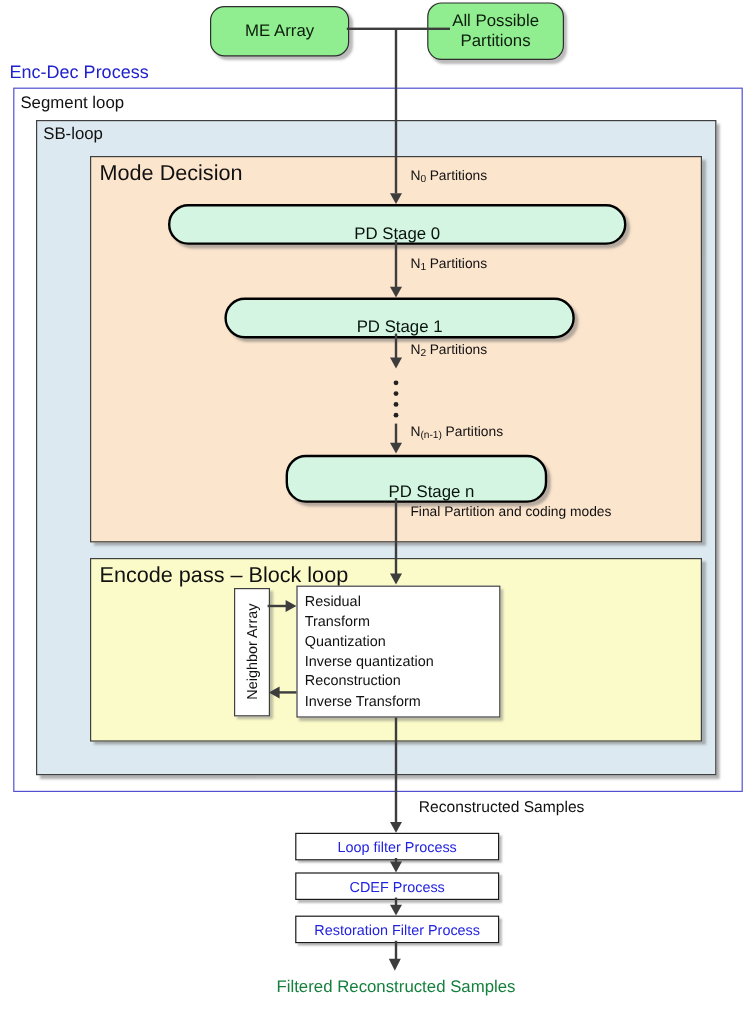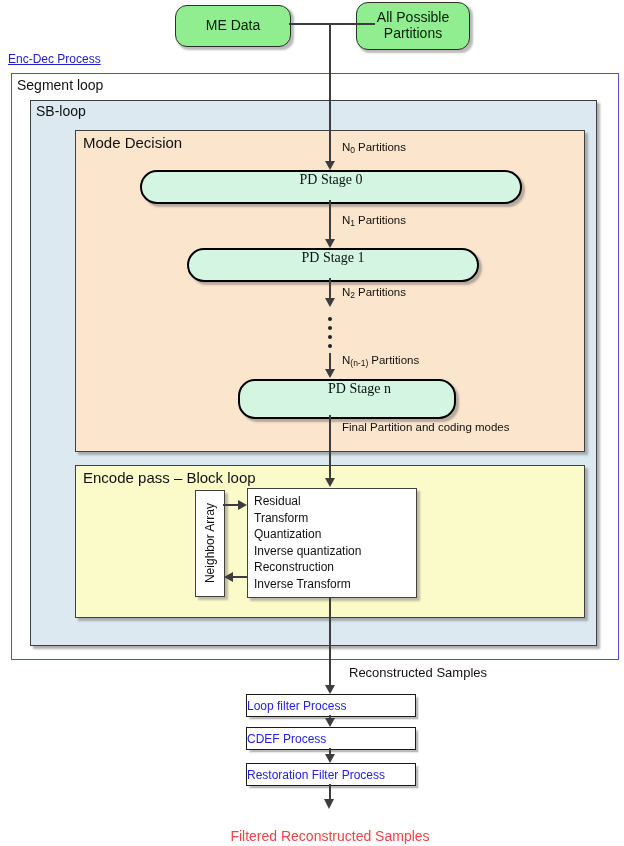--- a/index.html
+++ b/index.html
@@ -20,39 +20,39 @@
   .md-box{
     position:absolute;left:75px;top:130px;width:508px;height:320px;
     background:#fce5cd;border:1.5px solid #404040;z-index:3;
     box-shadow:3px 3px 2px rgba(110,110,110,0.5);
   }
   .ep-box{
     position:absolute;left:75px;top:465px;width:508px;height:151px;
     background:#fbfbca;border:1.5px solid #404040;z-index:3;
     box-shadow:3px 3px 2px rgba(110,110,110,0.5);
   }
-  .box-title{position:absolute;font-size:15px;color:#111;z-index:6;white-space:nowrap;}
+  .box-title{position:absolute;font-size:18px;color:#111;z-index:6;white-space:nowrap;}
   .small-title{font-size:14px;}
-  .encdec-title{position:absolute;left:8px;top:52px;font-size:12px;color:#2020cc;z-index:6;white-space:nowrap;text-decoration:underline;}
+  .encdec-title{position:absolute;left:8px;top:52px;font-size:15px;color:#2020cc;z-index:6;white-space:nowrap;}
 
   
   .src{
     position:absolute;background:#90ee90;border:1.6px solid #2d2d2d;border-radius:12px;
     display:flex;align-items:center;justify-content:center;text-align:center;
     font-size:14px;line-height:1.12;z-index:10;color:#0b1c0b;
     box-shadow:2.5px 2.5px 2px rgba(120,120,120,0.5);
   }
   .src-me{left:175px;top:5px;width:114px;height:40px;}
   .src-app{left:356px;top:2px;width:112px;height:46px;}
 
   
   .pill{
     position:absolute;background:#d5f5e3;border:2.5px solid #000;border-radius:17px;
-    display:flex;align-items:flex-start;justify-content:center;font-size:14px;z-index:10;
-    box-shadow:3px 3px 2px rgba(110,110,110,0.5);color:#06140c;font-family:Liberation Serif, serif;
+    display:flex;align-items:flex-end;justify-content:center;font-size:14px;z-index:10;
+    box-shadow:3px 3px 2px rgba(110,110,110,0.5);color:#06140c;
   }
   .pill0{left:140px;top:170px;width:378px;height:30px;}
   .pill1{left:187px;top:248px;width:288px;height:30px;}
   .pilln{left:238px;top:379px;width:189px;height:36px;padding-left:25px;}
 
   
   .vline{position:absolute;width:2px;background:#3d3d3d;z-index:20;}
   .hline{position:absolute;height:2px;background:#3d3d3d;z-index:20;}
   .ah-down{position:absolute;width:0;height:0;border-left:5px solid transparent;
     border-right:5px solid transparent;border-top:9px solid #3d3d3d;z-index:21;}
@@ -82,48 +82,48 @@
     position:absolute;left:247px;top:488px;width:170px;height:110px;background:#fff;
     border:1.5px solid #404040;z-index:10;box-shadow:2.5px 2.5px 2px rgba(110,110,110,0.45);
     padding:4px 0 0 6px;box-sizing:border-box;
   }
   .step-line{font-size:12px;line-height:16.5px;color:#111;white-space:nowrap;}
 
   
   .filter-box{
     position:absolute;left:246px;width:168px;height:21px;background:#fff;
     border:1.6px solid #1a1a1a;z-index:10;box-shadow:2.5px 2.5px 1.5px rgba(120,120,120,0.5);
-    display:flex;align-items:center;
+    display:flex;align-items:center;justify-content:center;
   }
   .filter-box span{font-size:12px;color:#2222e0;white-space:nowrap;}
   .f1{top:694px;} .f2{top:727px;} .f3{top:763px;}
 
   .output-label{
     position:absolute;left:180px;top:814px;width:300px;text-align:center;
-    font-size:14px;color:#ef4444;z-index:25;white-space:nowrap;margin-top:14px;
+    font-size:14px;color:#15803d;z-index:25;white-space:nowrap;
   }
 </style>
 </head>
 <body>
 
 <div class="canvas">
 
   <div class="outer-box"></div>
   <div class="sb-box"></div>
   <div class="md-box"></div>
   <div class="ep-box"></div>
 
   <div class="encdec-title">Enc-Dec Process</div>
   <div class="box-title small-title" style="left:17px;top:77px;">Segment loop</div>
   <div class="box-title small-title" style="left:36px;top:103px;">SB-loop</div>
   <div class="box-title" style="left:83px;top:134px;">Mode Decision</div>
   <div class="box-title" style="left:83px;top:469px;">Encode pass – Block loop</div>
 
   <div class="src src-me">
-    <span>ME Data</span>
+    <span>ME Array</span>
   </div>
   <div class="src src-app">
     <span>All Possible Partitions</span>
   </div>
 
   <div class="hline" style="left:289px;top:23px;width:86px;"></div>
   <div class="vline" style="left:329px;top:24px;height:137px;"></div>
   <div class="ah-down" style="left:325px;top:161px;"></div>
 
   <div class="pill pill0">

